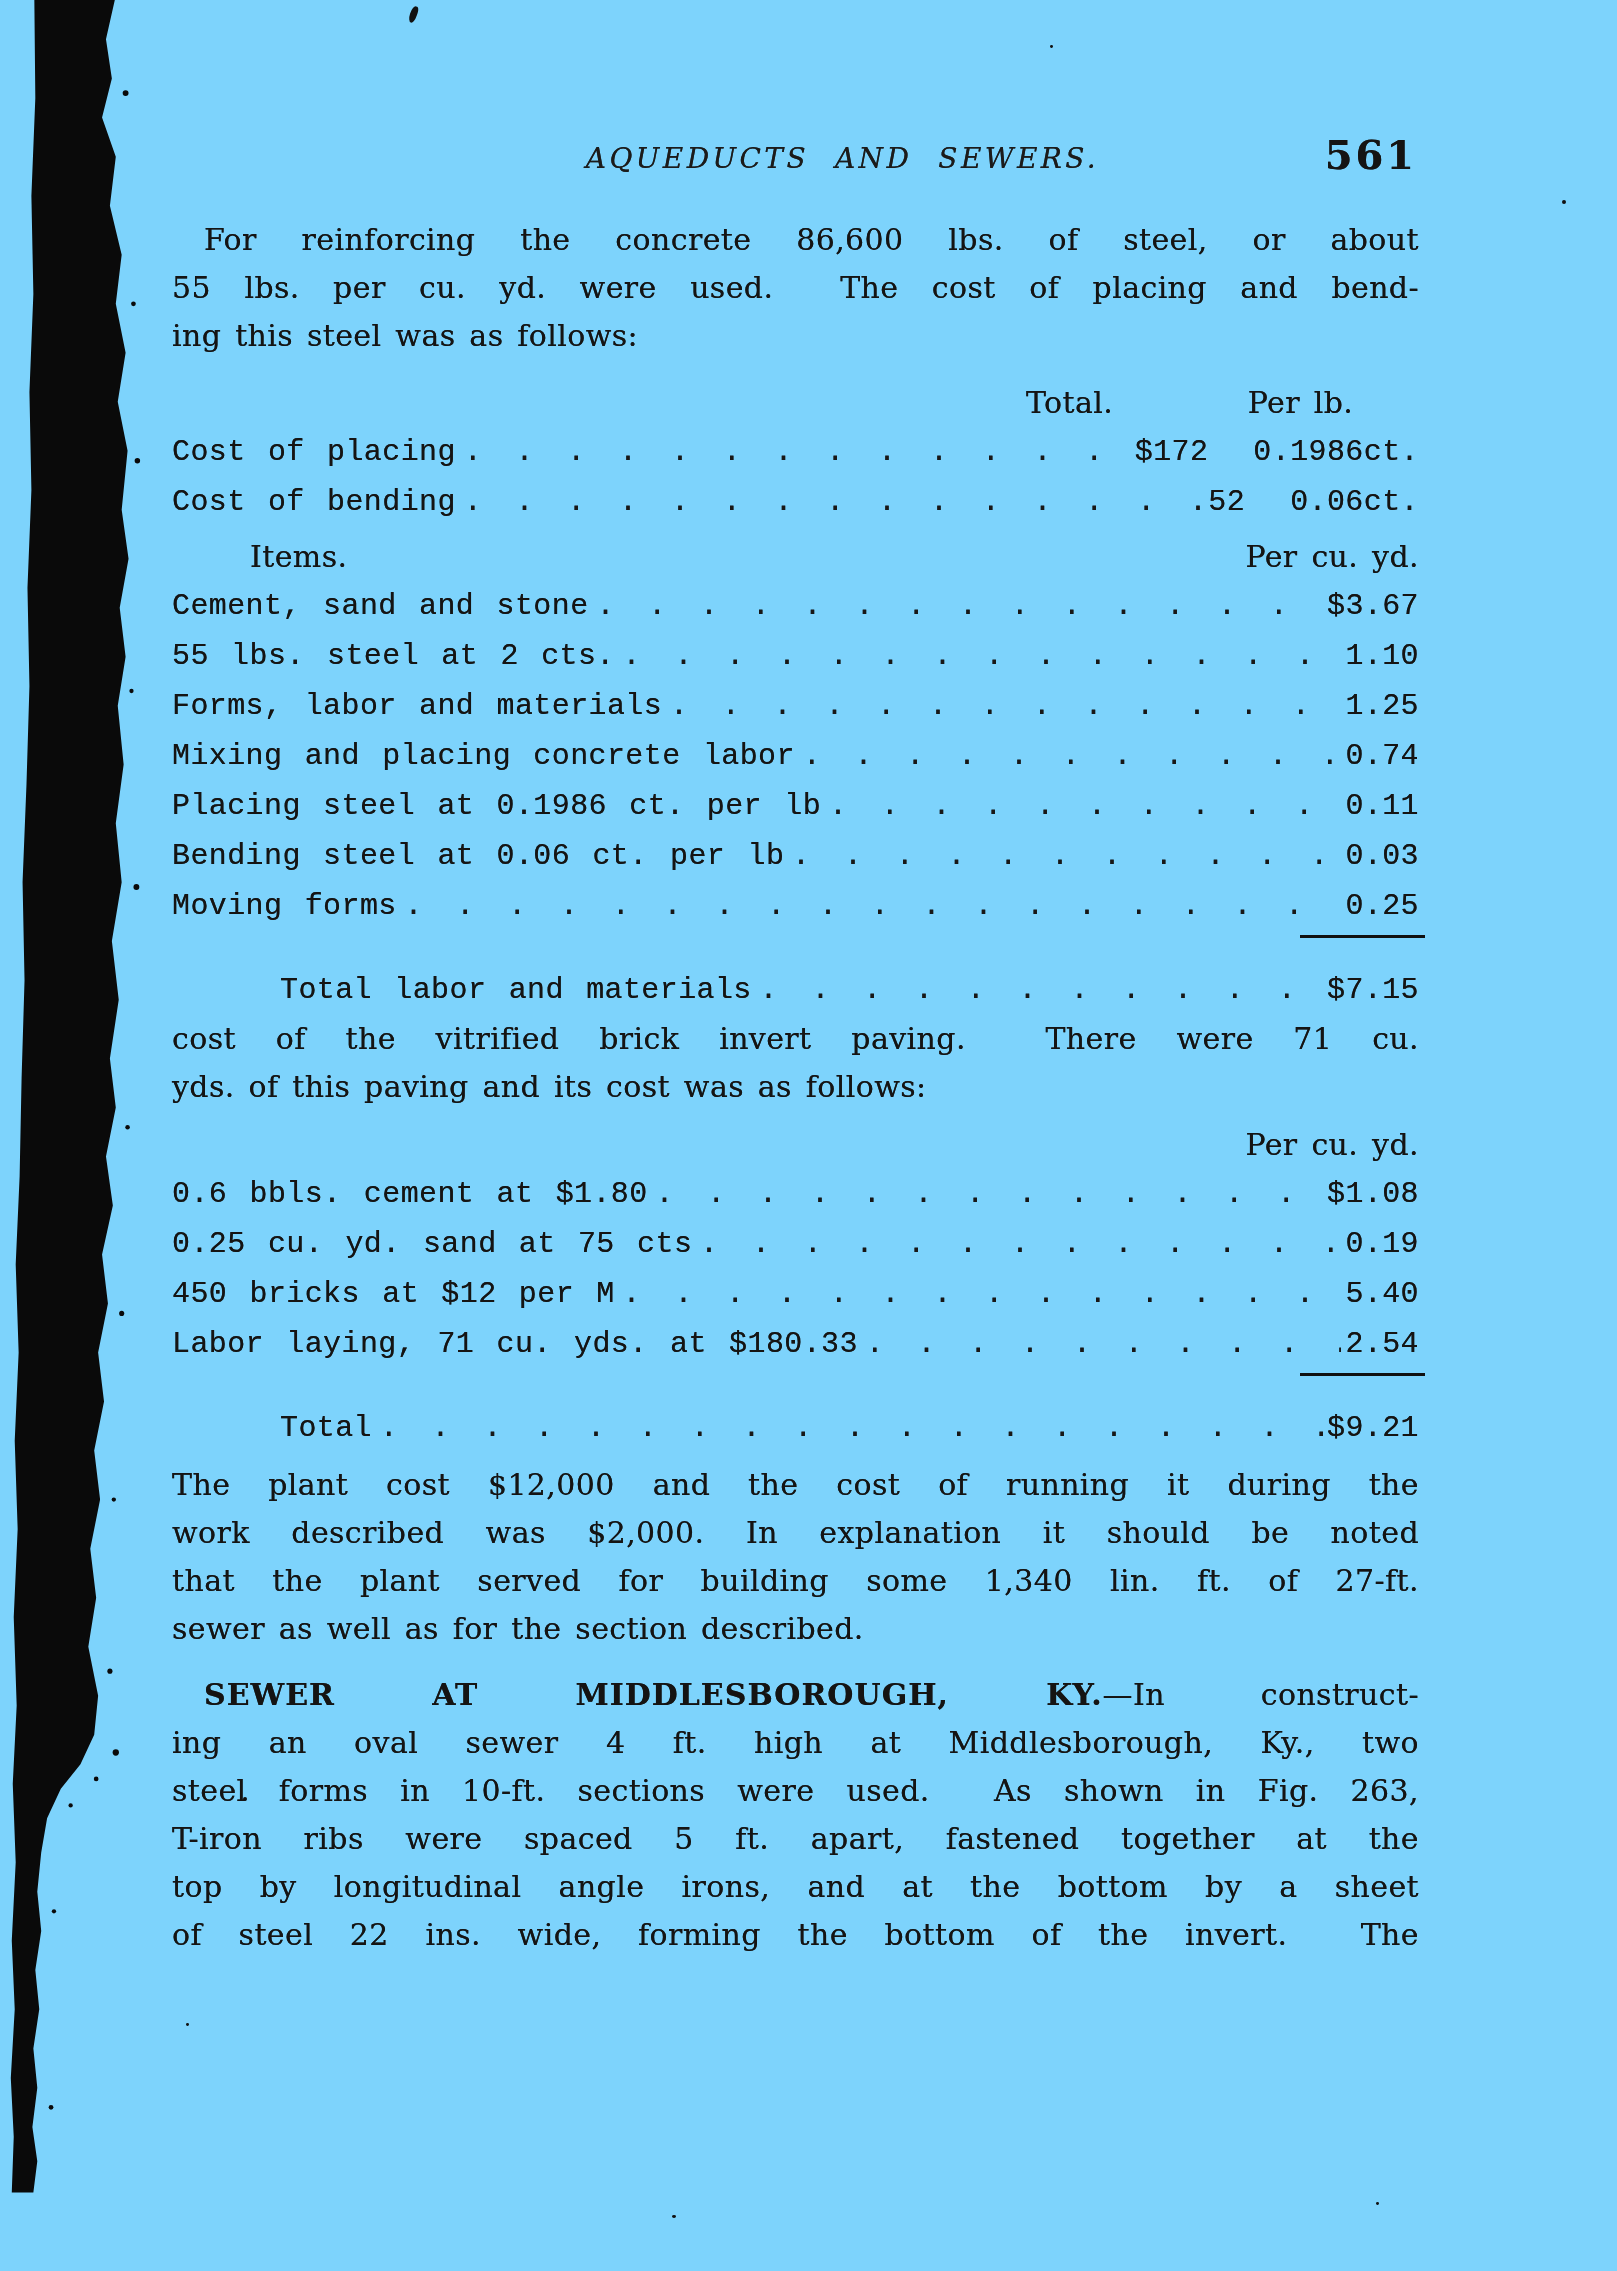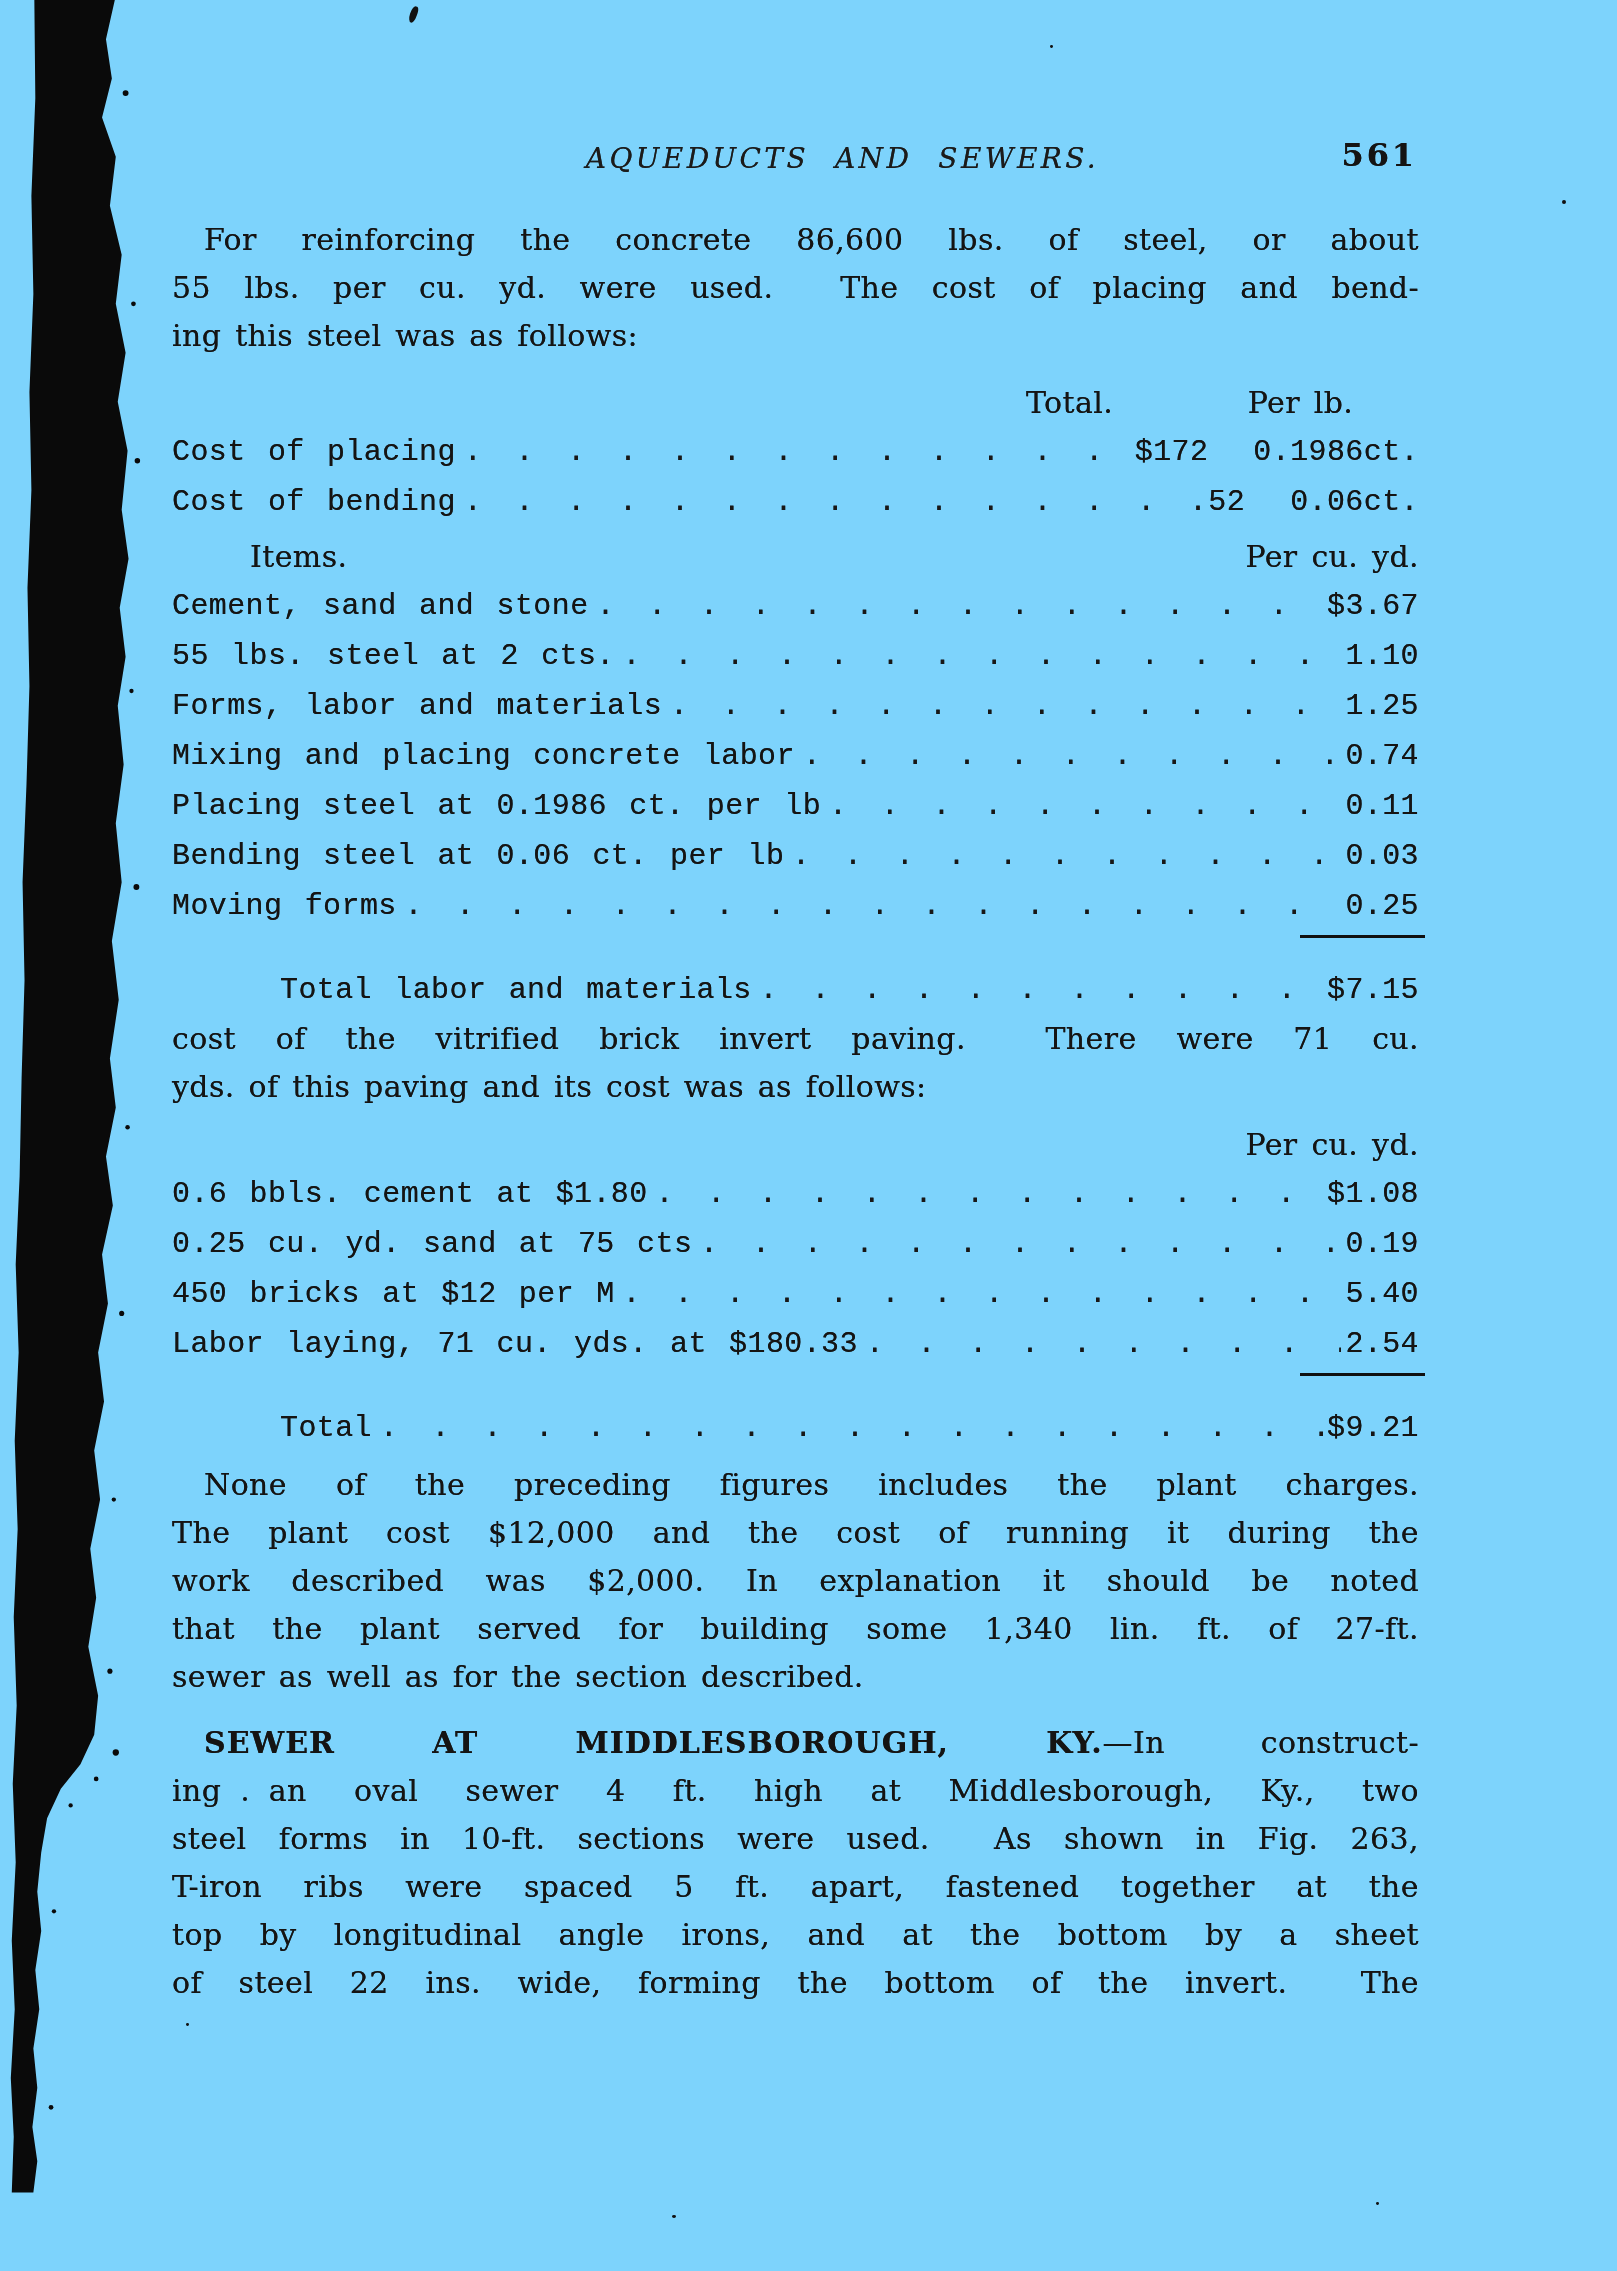--- a/index.html
+++ b/index.html
@@ -29,21 +29,21 @@
 
   .running-head { position:relative; height:57px; margin-bottom:23.5px; }
   .running-title {
     position:absolute; left:0; right:0; padding-left:94px;
     text-align:center; font-style:italic;
     font-size:28px; letter-spacing:3.4px; word-spacing:13.7px;
     color:#1c1b1a;
   }
   .page-number {
     position:absolute; right:2px; top:-3.9px;
-    font-size:32px; font-weight:700; letter-spacing:2.9px;
+    font-size:40px; font-weight:700; letter-spacing:2.9px;
   }
 
   .jline { text-align:justify; text-align-last:justify; }
   .lline { text-align:left; }
   .indent { padding-left:32px; }
 
   .ledger { }
   .lrow { display:flex; align-items:baseline; line-height:50px;font-family:Liberation Mono, monospace; }
   .lrow .lab { white-space:nowrap; }
   .leader { flex:1 1 auto; overflow:hidden; white-space:nowrap; margin:0 3.9px 0 7.8px; }
@@ -231,21 +231,20 @@
       </div>
       <div class="sum-rule"></div>
       <div class="lrow total-row">
         <span class="lab">Total</span>
         <span class="leader"></span>
         <span class="amt">$9.21</span>
       </div>
     </div>
 
     <div class="para" style="margin-top:7.8px;">
-      <div class="jline indent">None of the preceding figures includes the plant charges.</div>
       <div class="jline">The plant cost $12,000 and the cost of running it during the</div>
       <div class="jline">work described was $2,000. In explanation it should be noted</div>
       <div class="jline">that the plant served for building some 1,340 lin. ft. of 27-ft.</div>
       <div class="lline">sewer as well as for the section described.</div>
     </div>
 
     <div class="para" style="margin-top:17.6px;">
       <div class="jline indent">
         <span class="bold-lead">SEWER AT MIDDLESBOROUGH, KY.</span><span>—In construct-</span>
       </div>

